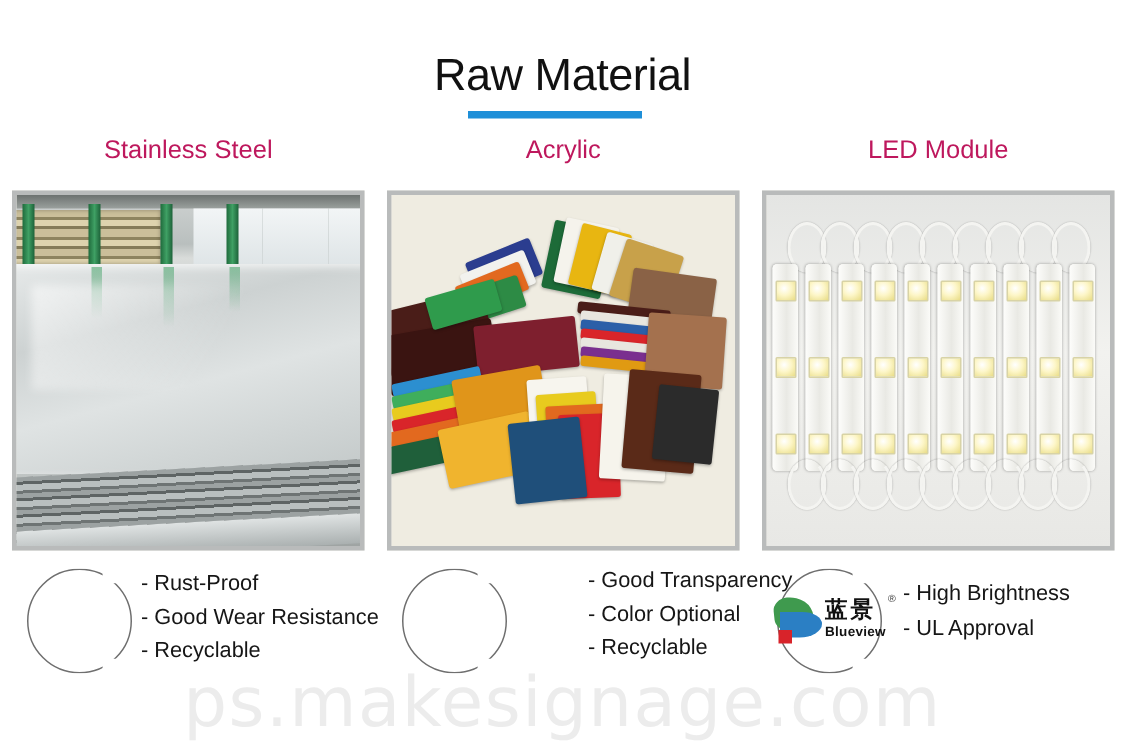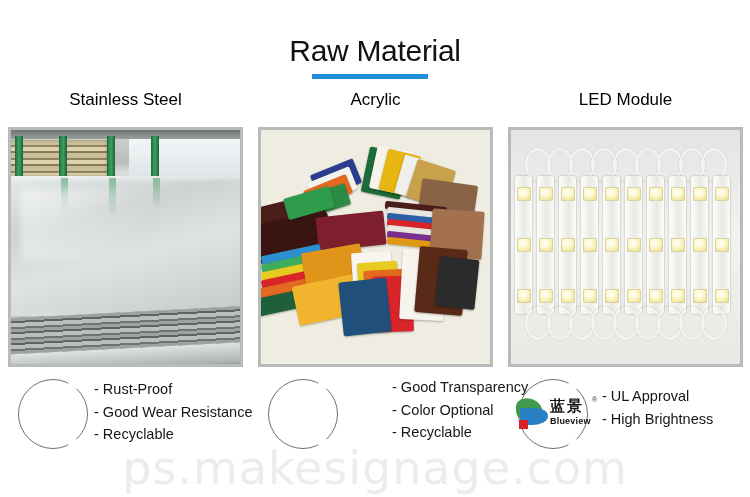--- a/index.html
+++ b/index.html
@@ -36,21 +36,21 @@
     height: 5px;
     background: #1e8fd8;
   }
 
   
   .col-header {
     position: absolute;
     top: 90px;
     font-size: 17px;
     font-weight: normal;
-    color: #000000;
+    color: #be185d;
     text-align: center;
   }
   #header-0 { left: 8px;   width: 235px; }
   #header-1 { left: 258px; width: 235px; }
   #header-2 { left: 508px; width: 235px; }
 
   
   .photo-frame {
     position: absolute;
     top: 127px;
@@ -455,18 +455,18 @@
   <div class="badge-ring"></div>
   <div class="bv-logo">
     <div class="bv-swoosh-g"></div>
     <div class="bv-swoosh-b"></div>
     <div class="bv-square"></div>
     <div class="bv-cn">蓝景</div>
     <div class="bv-en">Blueview</div>
     <div class="bv-reg">®</div>
   </div>
   <ul class="feature-list">
+    <li>- High Brightness</li>
     <li>- UL Approval</li>
-    <li>- High Brightness</li>
   </ul>
 </div>
 
 <div id="watermark">ps.makesignage.com</div>
 
 </body></html>

